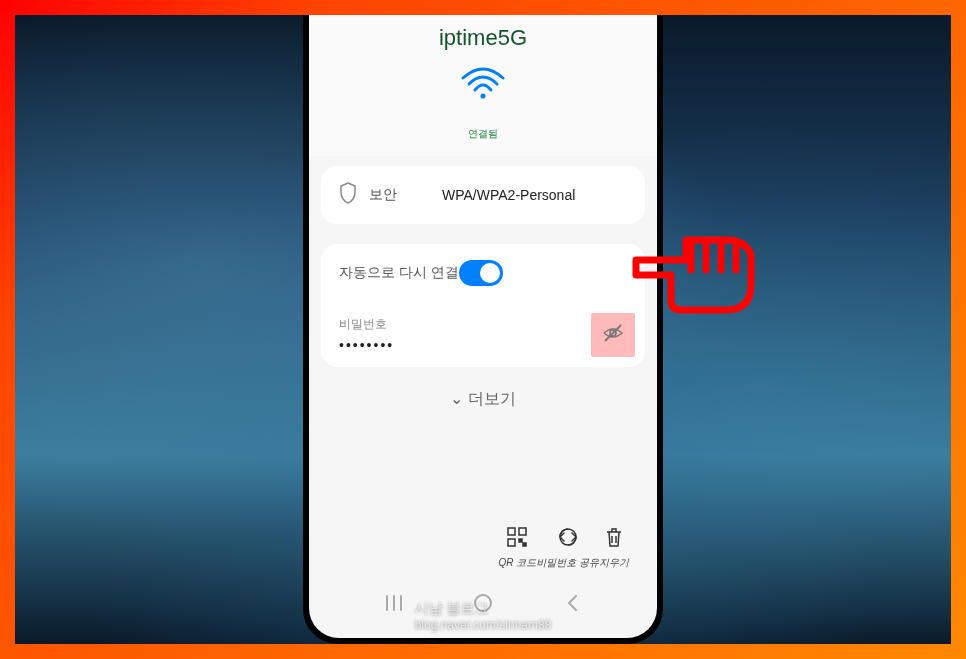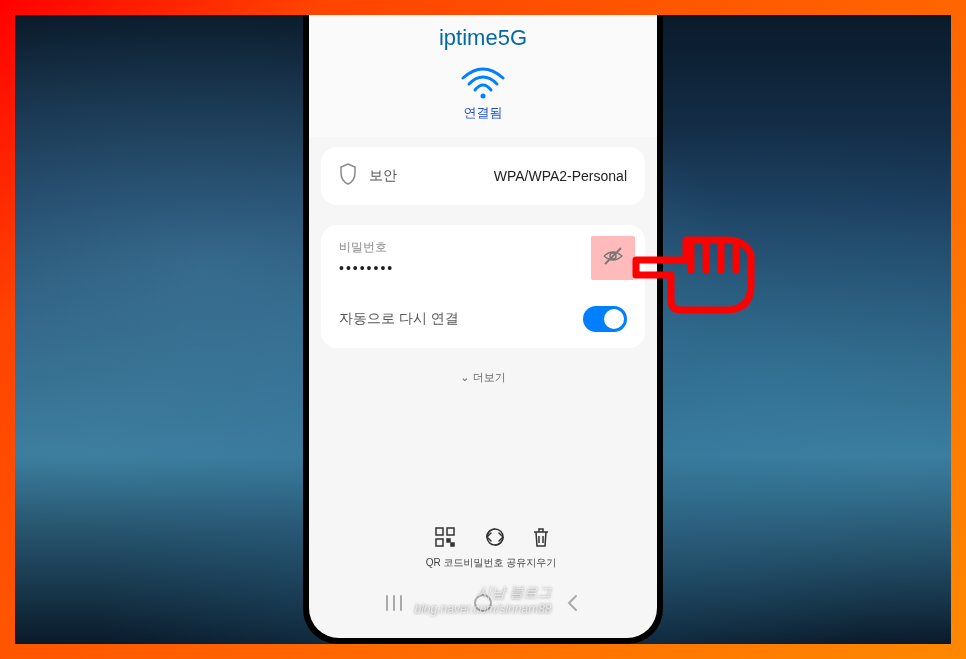--- a/index.html
+++ b/index.html
@@ -52,47 +52,47 @@
       flex-direction: column;
       overflow: hidden;
     }
     .header {
       padding: 10px 10px 5px 10px;
       text-align: center;
       background: #fafafa;
     }
     .network-name {
       font-size: 22px;
-      color: #0369a1;
+      color: #14532d;
       font-weight: 400;
     }
     .wifi-section {
       padding: 10px 0 15px 0;
       text-align: center;
       background: #fafafa;
     }
     .wifi-icon-wrap {
       display: inline-block;
     }
     .status-text {
-      font-size: 13px;
-      color: #1d4ed8;
-      margin-top: 0;
+      font-size: 10px;
+      color: #15803d;
+      margin-top: 23px;
     }
     .settings-list {
       margin: 10px 12px;
       background: #fff;
       border-radius: 16px;
       overflow: hidden;
     }
     .setting-row {
       padding: 16px 18px;
       display: flex;
       align-items: center;
-      justify-content: space-between;
+      justify-content: flex-start;
       min-height: 56px;
     }
     .setting-row.password-row {
       flex-direction: column;
       align-items: stretch;
       position: relative;
       padding: 14px 18px;
     }
     .row-left {
       display: flex;
@@ -151,31 +151,32 @@
       width: 20px;
       height: 20px;
       background: #fff;
       border-radius: 50%;
       top: 3px;
       right: 3px;
     }
     .more-link {
       text-align: center;
       padding: 12px;
-      font-size: 11px;
+      font-size: 16px;
       color: #666;
       cursor: pointer;
     }
     .spacer {
       flex: 1;
     }
     .bottom-actions {
       display: flex;
-      justify-content: center;
-      padding: 12px 4px 8px 20px;
+      justify-content: flex-end;
+      padding: 12px 28px 8px 20px;
+      font-style: italic;
     }
     .action-btn {
       display: flex;
       flex-direction: column;
       align-items: center;
       gap: 4px;
       cursor: pointer;
     }
     .action-label {
       font-size: 10px;
@@ -191,27 +192,26 @@
       color: #aaa;
       cursor: pointer;
       display: flex;
       align-items: center;
       justify-content: center;
       width: 40px;
       height: 30px;
     }
     .watermark {
       position: absolute;
-      bottom: 28px;
+      bottom: 12px;
       left: 50%;
       transform: translateX(-50%);
       color: rgba(255,255,255,0.6);
       font-size: 12px;
-      font-style: italic;
-      text-align: right;
+      text-align: left;
       z-index: 10;
       text-shadow: 0 0 3px rgba(0,0,0,0.5);
     }
     .watermark-title {
       font-size: 14px;
     }
     .pointing-hand {
       position: absolute;
       top: 200px;
       right: 145px;
@@ -251,41 +251,41 @@
                 <path d="M9,1 L16,4 L16,10 Q16,18 9,21 Q2,18 2,10 L2,4 Z" stroke="#888" stroke-width="1.5" fill="none"></path>
               </svg>
             </span>
             <span class="label-text">보안</span>
           </div>
           <span class="value-text">WPA/WPA2-Personal</span>
         </div>
       </div>
 
       <div class="settings-list">
+        <div class="setting-row">
+          <span class="label-text">자동으로 다시 연결</span>
+          <div class="toggle">
+            <div class="toggle-knob"></div>
+          </div>
+        </div>
+
         <div class="setting-row password-row">
           <span class="label-small">비밀번호</span>
           <span class="password-dots">••••••••</span>
           <div class="eye-button">
             <span>
               <svg width="22" height="22" viewBox="0 0 22 22">
                 <path d="M2,11 Q11,3 20,11 Q11,19 2,11" stroke="#777" stroke-width="1.5" fill="none"></path>
                 <circle cx="11" cy="11" r="3" stroke="#777" stroke-width="1.5" fill="none"></circle>
                 <line x1="3" y1="19" x2="19" y2="3" stroke="#777" stroke-width="1.8"></line>
               </svg>
             </span>
           </div>
         </div>
 
-        <div class="setting-row">
-          <span class="label-text">자동으로 다시 연결</span>
-          <div class="toggle">
-            <div class="toggle-knob"></div>
-          </div>
-        </div>
-
       </div>
 
       <div class="more-link">
         <span>⌄</span>
         <span>더보기</span>
       </div>
 
       <div class="spacer"></div>
 
       <div class="bottom-actions">

